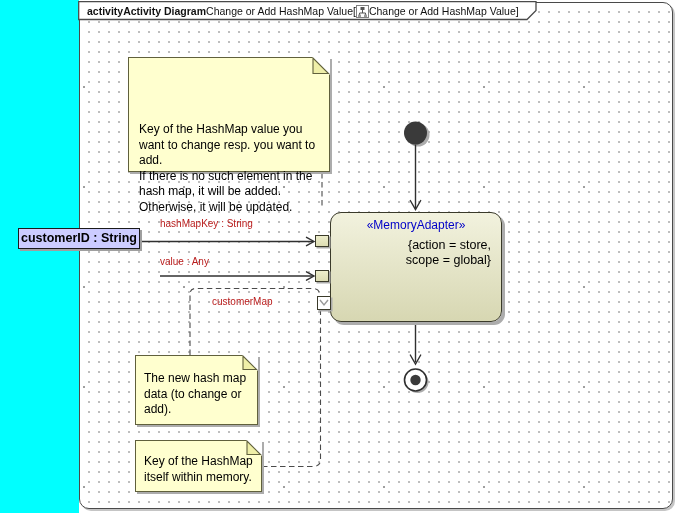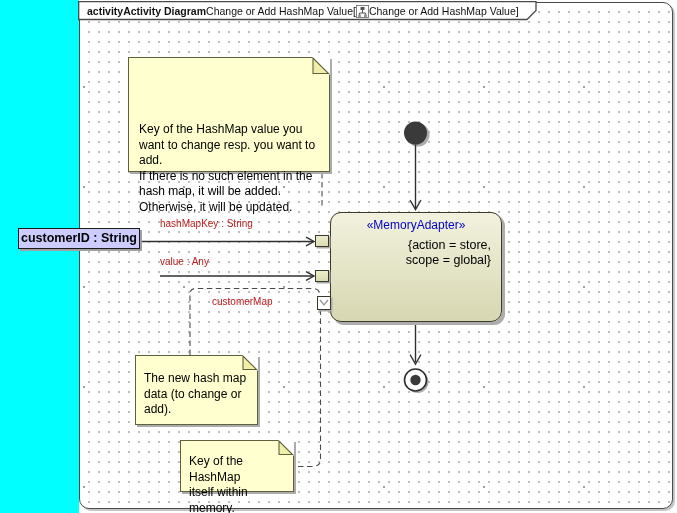--- a/index.html
+++ b/index.html
@@ -26,21 +26,21 @@
   .dash{stroke:#4A4A4A;stroke-width:1.1;fill:none;stroke-dasharray:5.5,3.5;}
   
   .note{position:absolute;box-sizing:border-box;background:var(--note-fill,#FFFFCF);
         border:1px solid var(--note-border,#60603C);box-shadow:2px 2px 0 var(--shadow-color,#ACACAC);z-index:3;}
   .note-text{white-space:pre-line;font-size:12px;line-height:15.5px;color:#000;}
   .fold{position:absolute;top:-1px;right:-1px;}
   #note-key{left:128px;top:57px;width:202px;height:115px;}
   #note-key .note-text{padding:20px 6px 4px 10px;margin-top:44px;}
   #note-newdata{left:135px;top:355px;width:123px;height:70px;}
   #note-newdata .note-text{padding:15px 4px 4px 8px;}
-  #note-memkey{left:135px;top:440px;width:114px;height:52px;margin-left:45px;}
+  #note-memkey{left:135px;top:440px;width:127px;height:52px;}
   #note-memkey .note-text{padding:13px 4px 4px 8px;}
   
   .action{position:absolute;left:330px;top:212px;width:172px;height:110px;box-sizing:border-box;
           border:1.3px solid var(--action-border,#3A3A2A);border-radius:11px;
           background:linear-gradient(180deg,var(--action-fill-top,#F2F2DE),var(--action-fill-bottom,#D7D7B2));
           box-shadow:3px 3px 0 var(--shadow-color,#ACACAC);z-index:3;text-align:center;padding-top:5px;}
   .stereotype{font-size:12px;color:var(--stereotype-blue,#0000C8);line-height:15px;}
   .action-name{font-size:12.5px;font-weight:bold;line-height:16px;color:#000;}
   .tagged{font-size:12.5px;line-height:15px;text-align:right;padding-right:10px;margin-top:5px;color:#000;}
   

